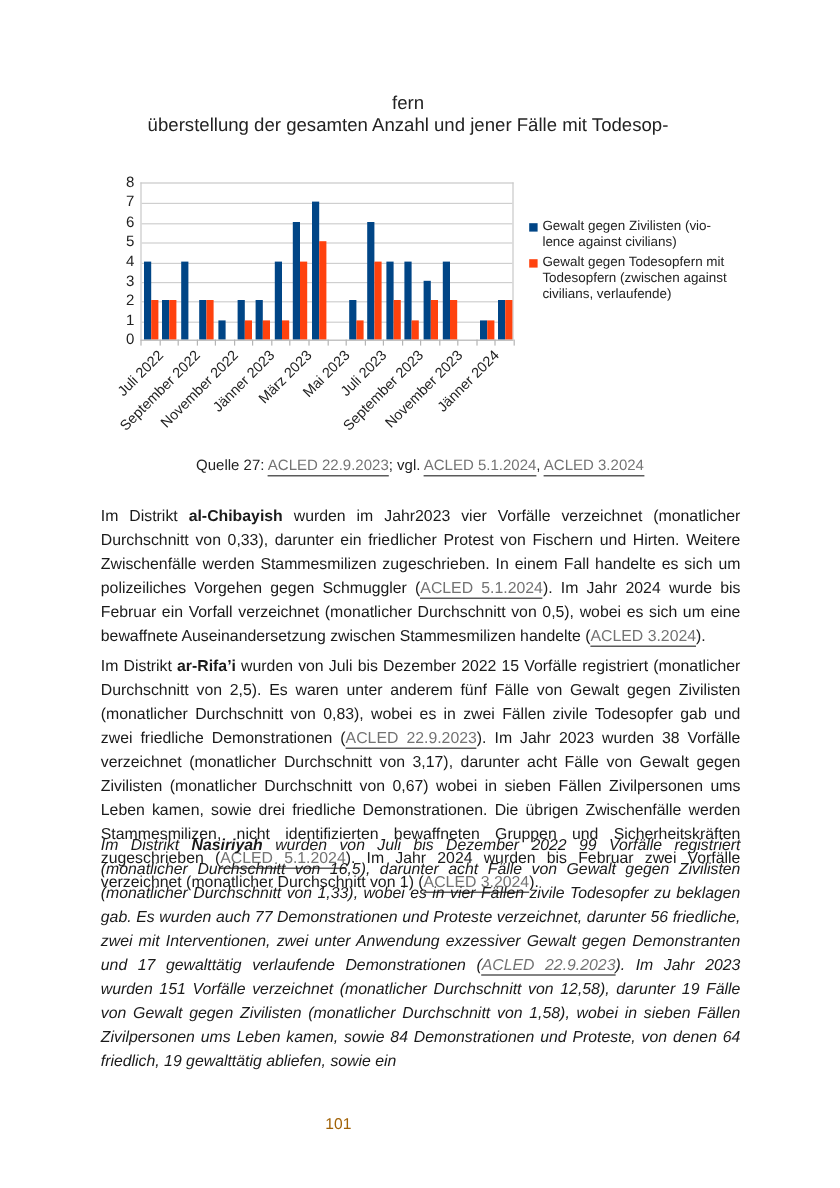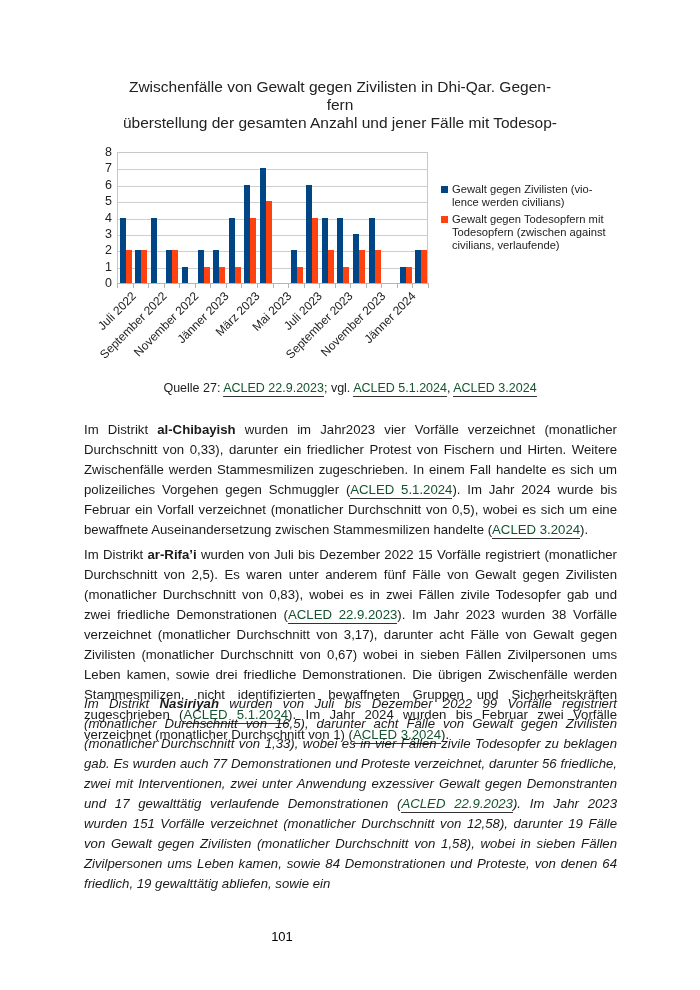--- a/index.html
+++ b/index.html
@@ -26,33 +26,32 @@
       position: absolute; font-size: 12px; color: #222; white-space: nowrap;
       transform-origin: 100% 0; transform: rotate(-45deg);
     }
     .legend { position: absolute; left: 440px; top: 183px; width: 190px; font-size: 11.2px; line-height: 13px; color: #222; }
     .legend-item { position: relative; padding-left: 12px; margin-bottom: 4px; }
     .legend-swatch { position: absolute; left: 1px; top: 3px; width: 7px; height: 7px; }
     .caption {
       position: absolute; left: 0; width: 700px; top: 381px; text-align: center;
       font-size: 12.5px; color: #222;
     }
-    .ref { text-decoration: none; border-bottom: 1px solid #333; padding-bottom: 1px; color: #14532d; }
+    .ref { text-decoration: none; border-bottom: 1px solid #333; padding-bottom: 1px; color: #737373; }
     .body-text {
       position: absolute; left: 84px; width: 533px; font-size: 13.2px;
       line-height: 20px; text-align: justify; color: #1a1a1a;
     }
     .body-text b { font-weight: bold; }
-    .page-number { position: absolute; left: 0; width: 564px; top: 929px; text-align: center; font-size: 13px; color: #000000; }
+    .page-number { position: absolute; left: 0; width: 564px; top: 929px; text-align: center; font-size: 13px; color: #a16207; }
   </style>
 </head>
 <body>
 
 <div class="chart-title">
-  <div>Zwischenfälle von Gewalt gegen Zivilisten in Dhi-Qar. Gegen-</div>
   <div>fern</div>
   <div>überstellung der gesamten Anzahl und jener Fälle mit Todesop-</div>
 </div>
 
 <div id="chart">
     <div class="plot">
       <div class="gridline" style="top: 114.625px;"></div>
       <div class="gridline" style="top: 98.25px;"></div>
       <div class="gridline" style="top: 81.875px;"></div>
       <div class="gridline" style="top: 65.5px;"></div>
@@ -134,21 +133,21 @@
     <div class="xlabel" style="left: 267.375px; top: 289px;">Juli 2023</div>
     <div class="xlabel" style="left: 257.475px; top: 289px;">September 2023</div>
     <div class="xlabel" style="left: 292.575px; top: 289px;">November 2023</div>
     <div class="xlabel" style="left: 341.675px; top: 289px;">Jänner 2024</div>
   </div>
 
 <div class="legend">
   <div class="legend-item">
     <span class="legend-swatch" style="background:#004586"></span>
     <div>Gewalt gegen Zivilisten (vio-</div>
-    <div>lence werden civilians)</div>
+    <div>lence against civilians)</div>
   </div>
   <div class="legend-item">
     <span class="legend-swatch" style="background:#ff420e"></span>
     <div>Gewalt gegen Todesopfern mit</div>
     <div>Todesopfern (zwischen against</div>
     <div>civilians, verlaufende)</div>
   </div>
 </div>
 
 <div class="caption">

